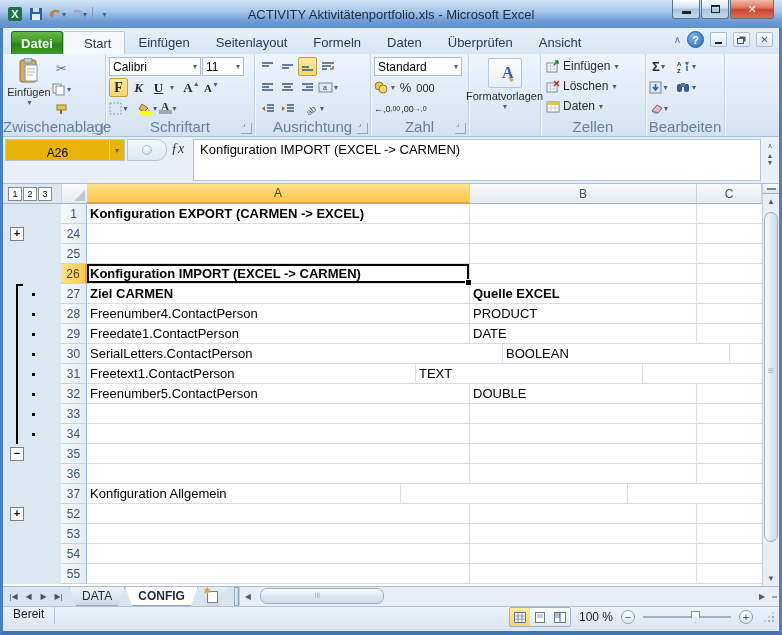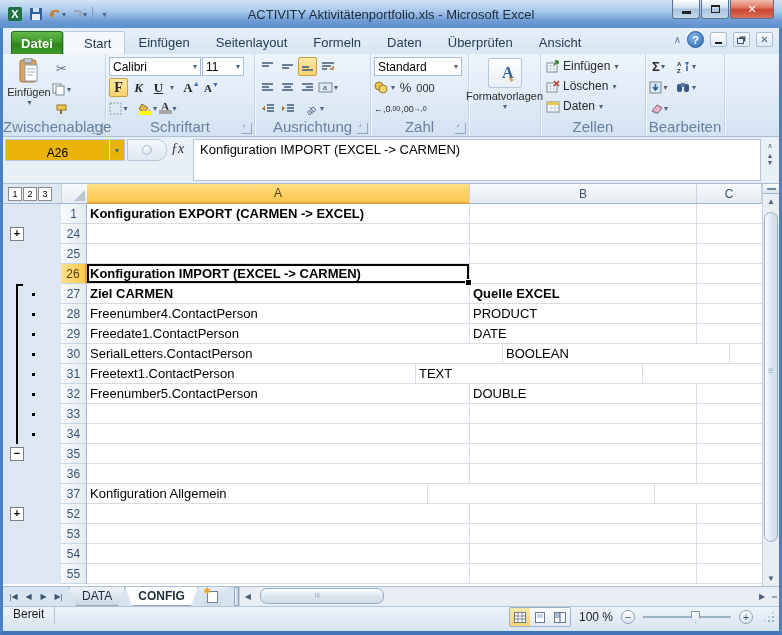--- a/index.html
+++ b/index.html
@@ -671,21 +671,21 @@
           <div class="grow">
             <div class="g-cell"></div>
             <div class="row-h">36</div>
             <div class="cell" style="width: 383px;"></div>
             <div class="cell" style="width: 227px;"></div>
             <div class="cell cc"></div>
           </div>
           <div class="grow">
             <div class="g-cell"></div>
             <div class="row-h">37</div>
-            <div class="cell" style="width: 341px;">Konfiguration Allgemein</div>
+            <div class="cell" style="width: 314px;">Konfiguration Allgemein</div>
             <div class="cell" style="width: 227px;"></div>
             <div class="cell cc"></div>
           </div>
           <div class="grow">
             <div class="g-cell">
               <div class="g-btn">+</div>
             </div>
             <div class="row-h">52</div>
             <div class="cell" style="width: 383px;"></div>
             <div class="cell" style="width: 227px;"></div>

